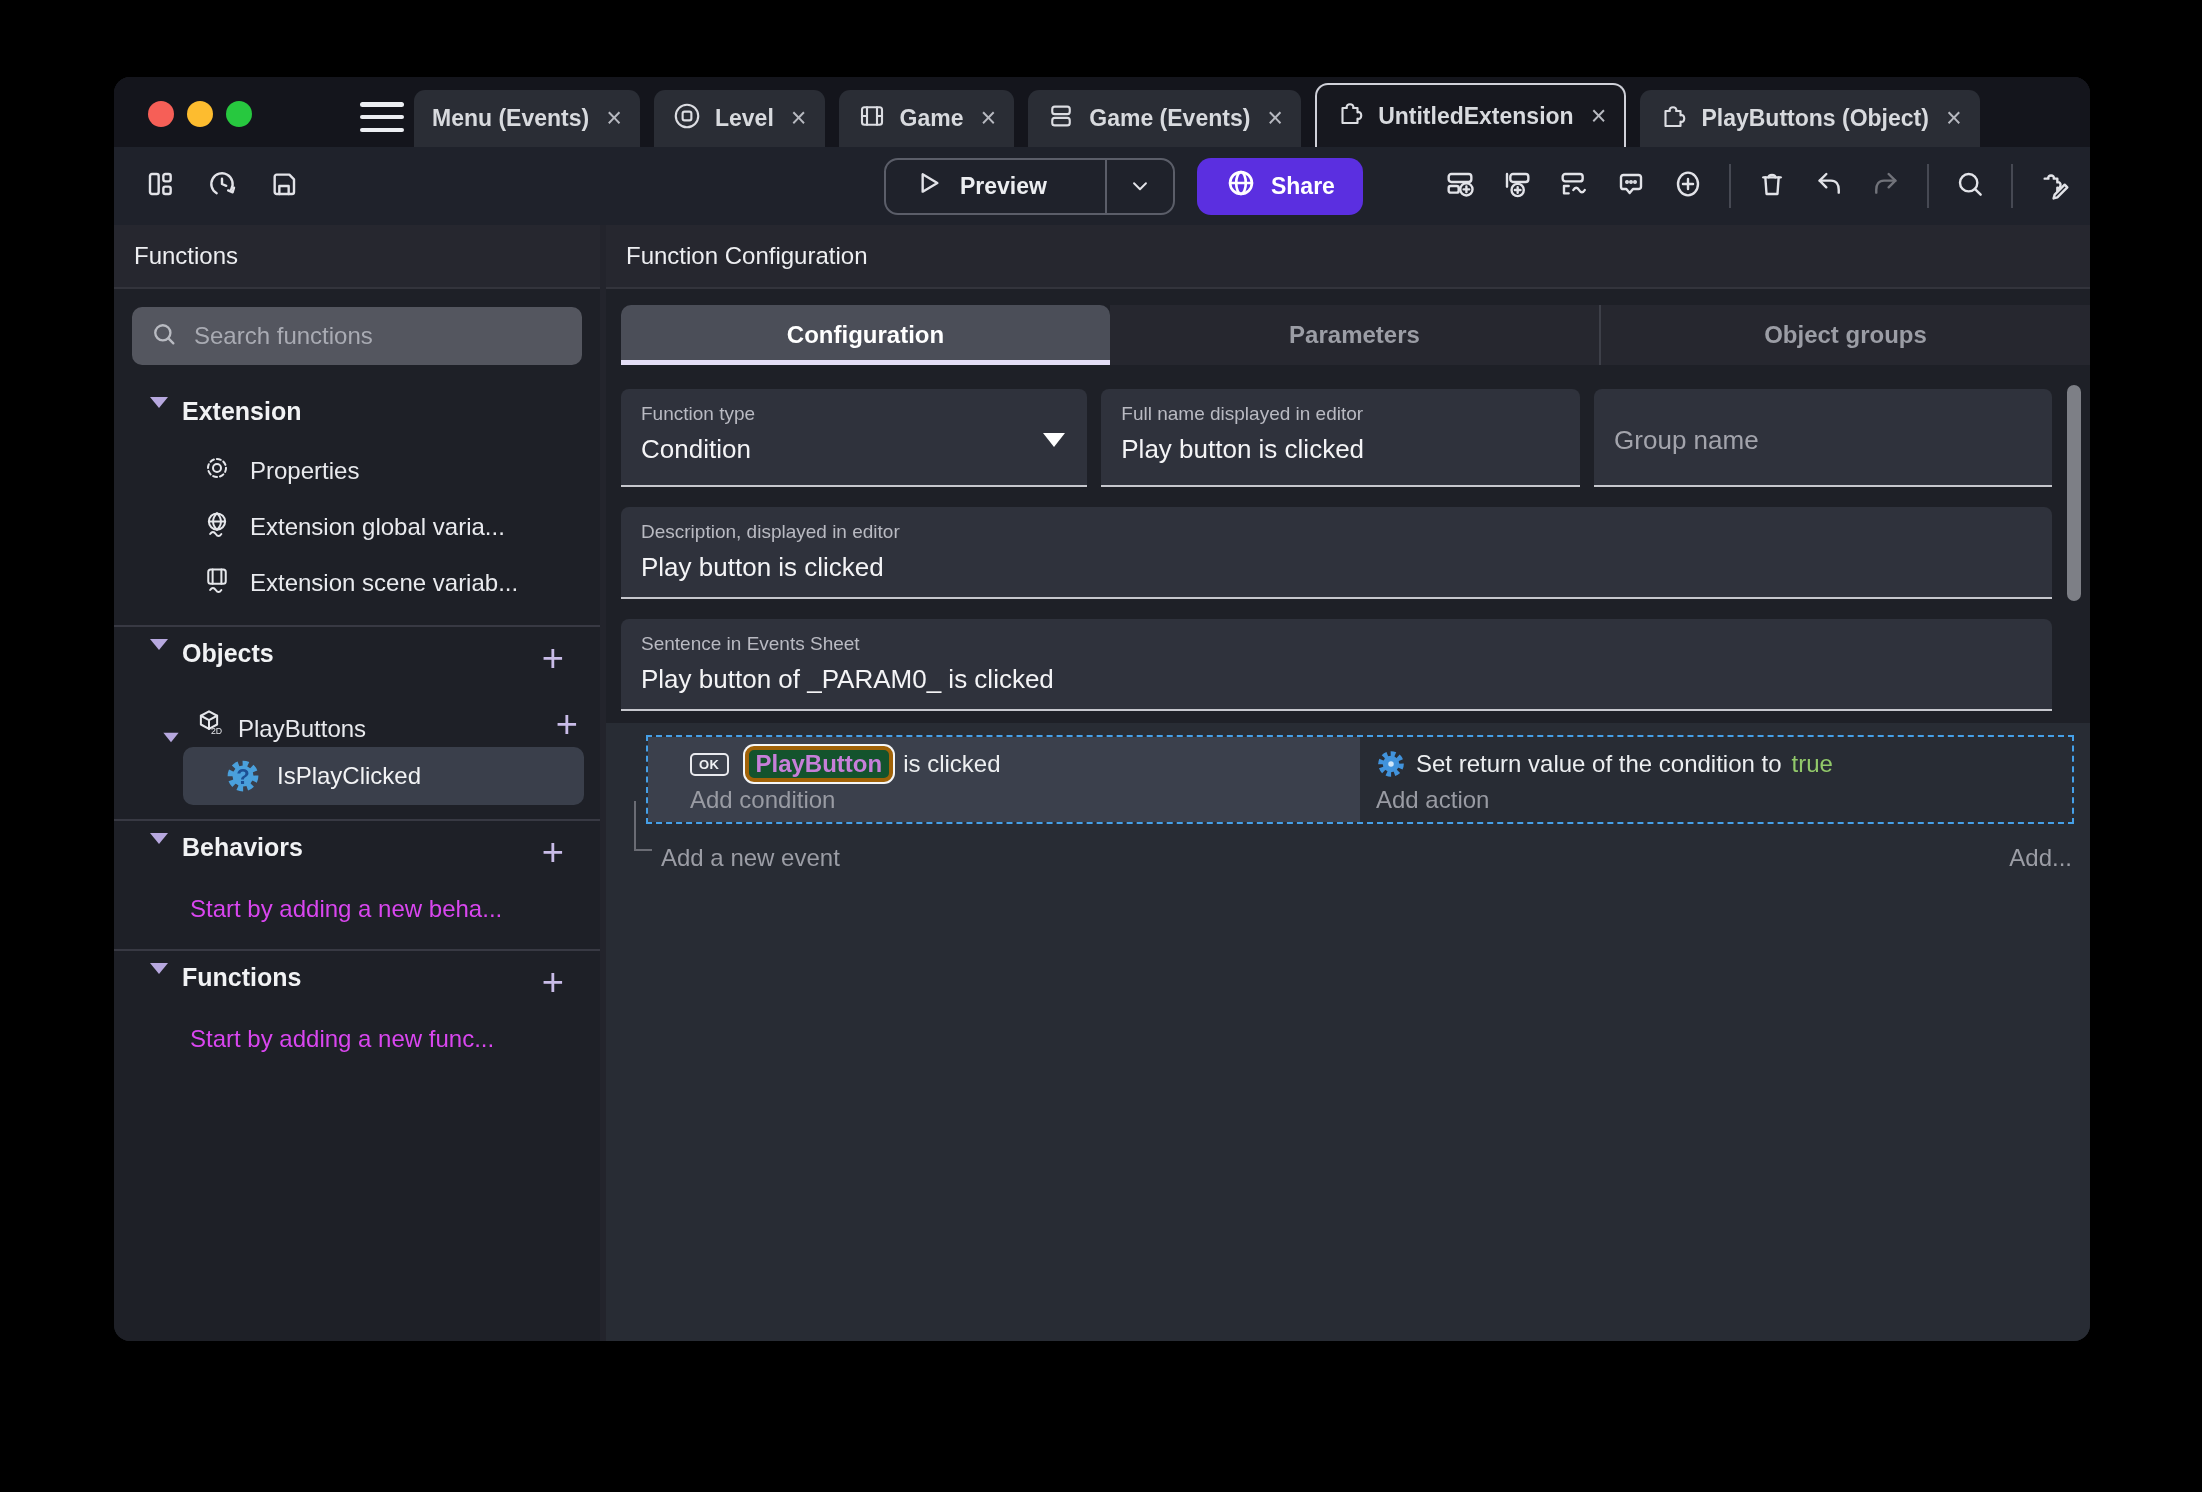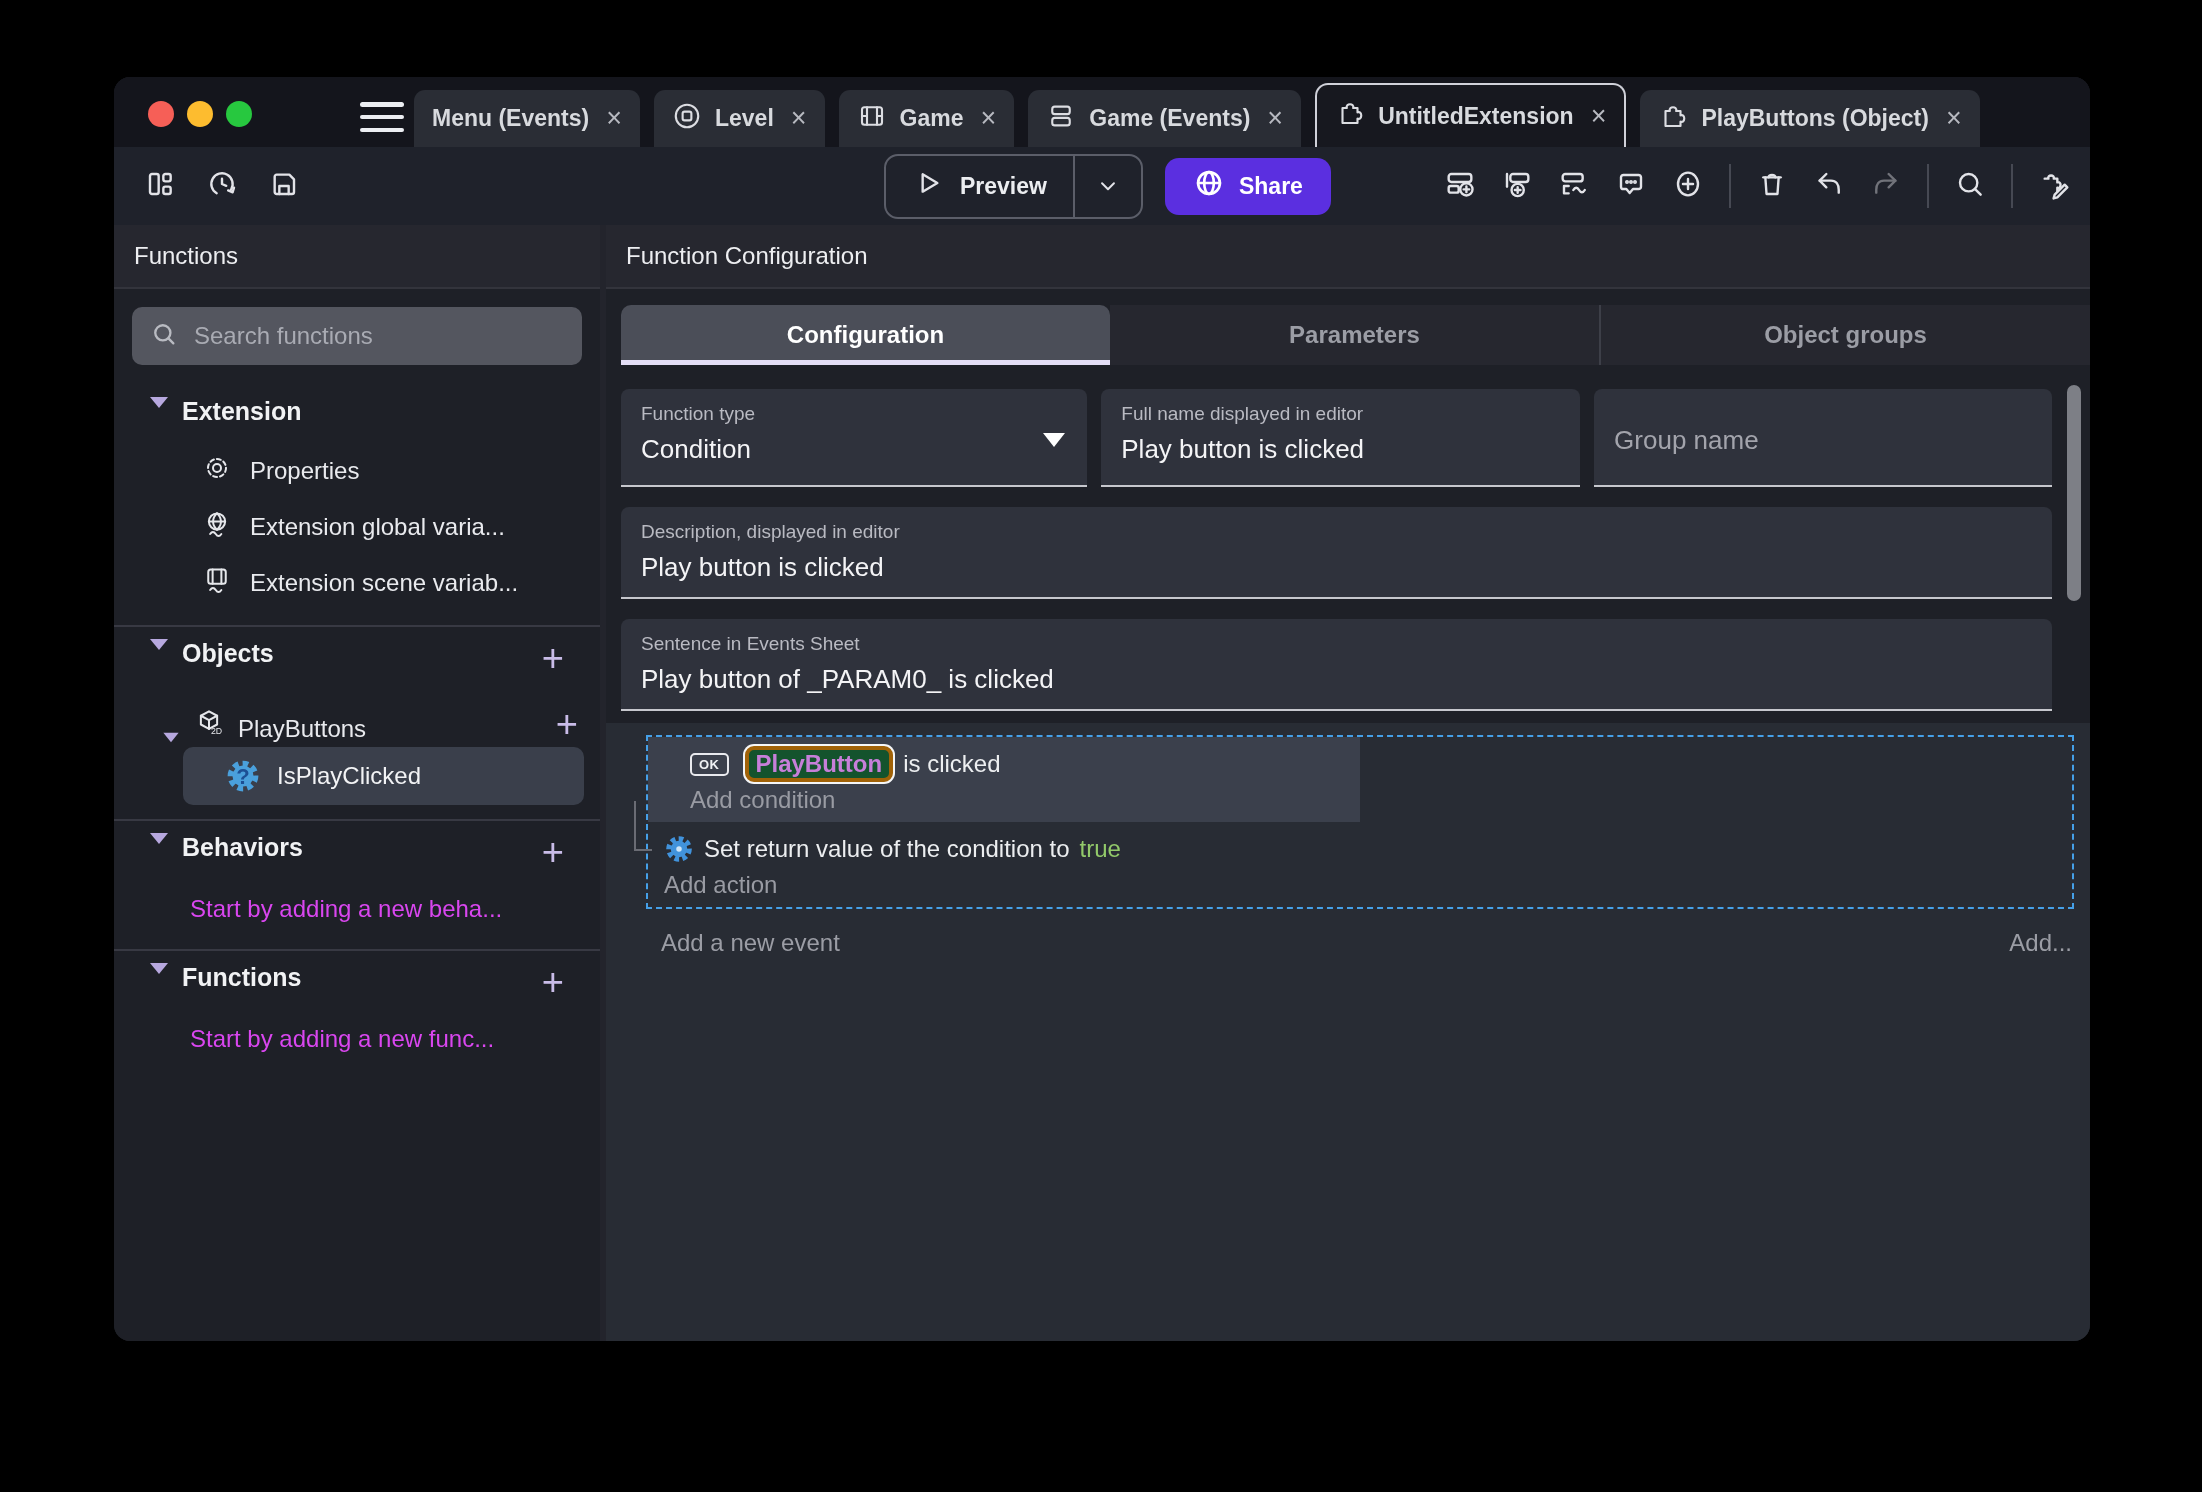--- a/index.html
+++ b/index.html
@@ -20,21 +20,21 @@
   .tab.active { height:64px; background:#17181f; border:2px solid #d0d1d9; border-bottom:none; border-radius:13px 13px 0 0; }
   .tab svg { width:30px; height:30px; stroke:#dcdde2; fill:none; stroke-width:1.7; stroke-linecap:round; stroke-linejoin:round; }
 
   
   .toolbar { height:78px; background:#1f222b; flex:0 0 auto; position:relative; display:flex; align-items:center; }
   .toolbar svg { width:32px; height:32px; stroke:#e2e3e8; fill:none; stroke-width:1.8; stroke-linecap:round; stroke-linejoin:round; }
   .tb-left { display:flex; gap:30px; margin-left:30px; align-items:center; }
   .tb-center { position:absolute; left:770px; display:flex; gap:22px; align-items:center; }
   .tb-right { position:absolute; right:20px; display:flex; gap:25px; align-items:center; }
   .tb-sep { width:2px; height:44px; background:#464953; }
-  .btn-preview { display:flex; align-items:center; height:65px; border:2px solid #5b5e69; border-radius:14px; color:#eceef1; }
+  .btn-preview { display:flex; align-items:center; height:57px; border:2px solid #5b5e69; border-radius:14px; color:#eceef1;gap:32px; }
   .btn-preview .pv-main { display:flex; align-items:center; gap:16px; padding:0 26px; font-size:23px; font-weight:700; }
   .btn-preview .pv-arrow { border-left:2px solid #5b5e69; height:100%; display:flex; align-items:center; padding:0 20px; }
   .btn-share { display:flex; align-items:center; gap:14px; height:57px; border-radius:14px; padding:0 28px;
                color:#fff; font-size:23px; font-weight:700; }
   .dim { opacity:.42; }
 
   
   .content { flex:1; display:flex; min-height:0; }
   .sidebar { width:486px; background:#1e2027; flex:0 0 auto; display:flex; flex-direction:column; }
   .v-divider { width:6px; background:#23242c; flex:0 0 auto; }
@@ -81,21 +81,21 @@
   .f1 { flex:1.02; height:98px; } .f2 { flex:1.05; height:98px; } .f3 { flex:1; height:98px; }
   .field .flabel { color:#b9bac2; font-size:19px; }
   .field .fvalue { color:#f4f4f6; font-size:26px; margin-top:9px; }
   .field .fplaceholder { color:#a3a4ac; font-size:26px; margin-top:22px; }
   .dd-arrow { position:absolute; right:22px; top:44px; width:0; height:0;
               border-left:11px solid transparent; border-right:11px solid transparent; border-top:14px solid #fff; }
   .field-wide { margin:20px 38px 0 15px; height:92px; }
   .scroll-thumb { position:absolute; right:9px; top:96px; width:14px; height:216px; border-radius:8px; background:#7d7f86; }
 
   .events { flex:1; background:#282c34; position:relative; padding-top:12px; }
-  .event-row { margin:0 16px 0 40px; border:2px dashed #45a0e8; display:flex; min-height:78px;flex-direction:column; }
+  .event-row { margin:0 16px 0 40px; border:2px dashed #45a0e8; display:flex; min-height:78px; }
   .cond-cell { width:50%; background:#3b404c; padding:7px 0 8px 42px; }
   .act-cell { flex:1; padding:7px 0 8px 16px; }
   .eline { display:flex; align-items:center; gap:10px; height:40px; color:#eceef0; font-size:24px; }
   .add-sub { color:#999ba3; font-size:24px; margin-top:2px; }
   .chip-ok { border:2px solid #e9eaee; border-radius:5px; color:#eef0f3; font-size:13px; font-weight:700;
              padding:2px 7px; letter-spacing:.5px; margin-right:6px; }
   .obj-chip { color:#c77fd9; font-weight:700; border:4px solid #a16207; border-radius:9px; padding:0 7px;
               box-shadow:0 0 0 2px #f5f6f7; background:#14532d; }
   .true-val { color:#92c96a; }
   .gear-sm { width:30px; height:30px; flex:0 0 auto; }

